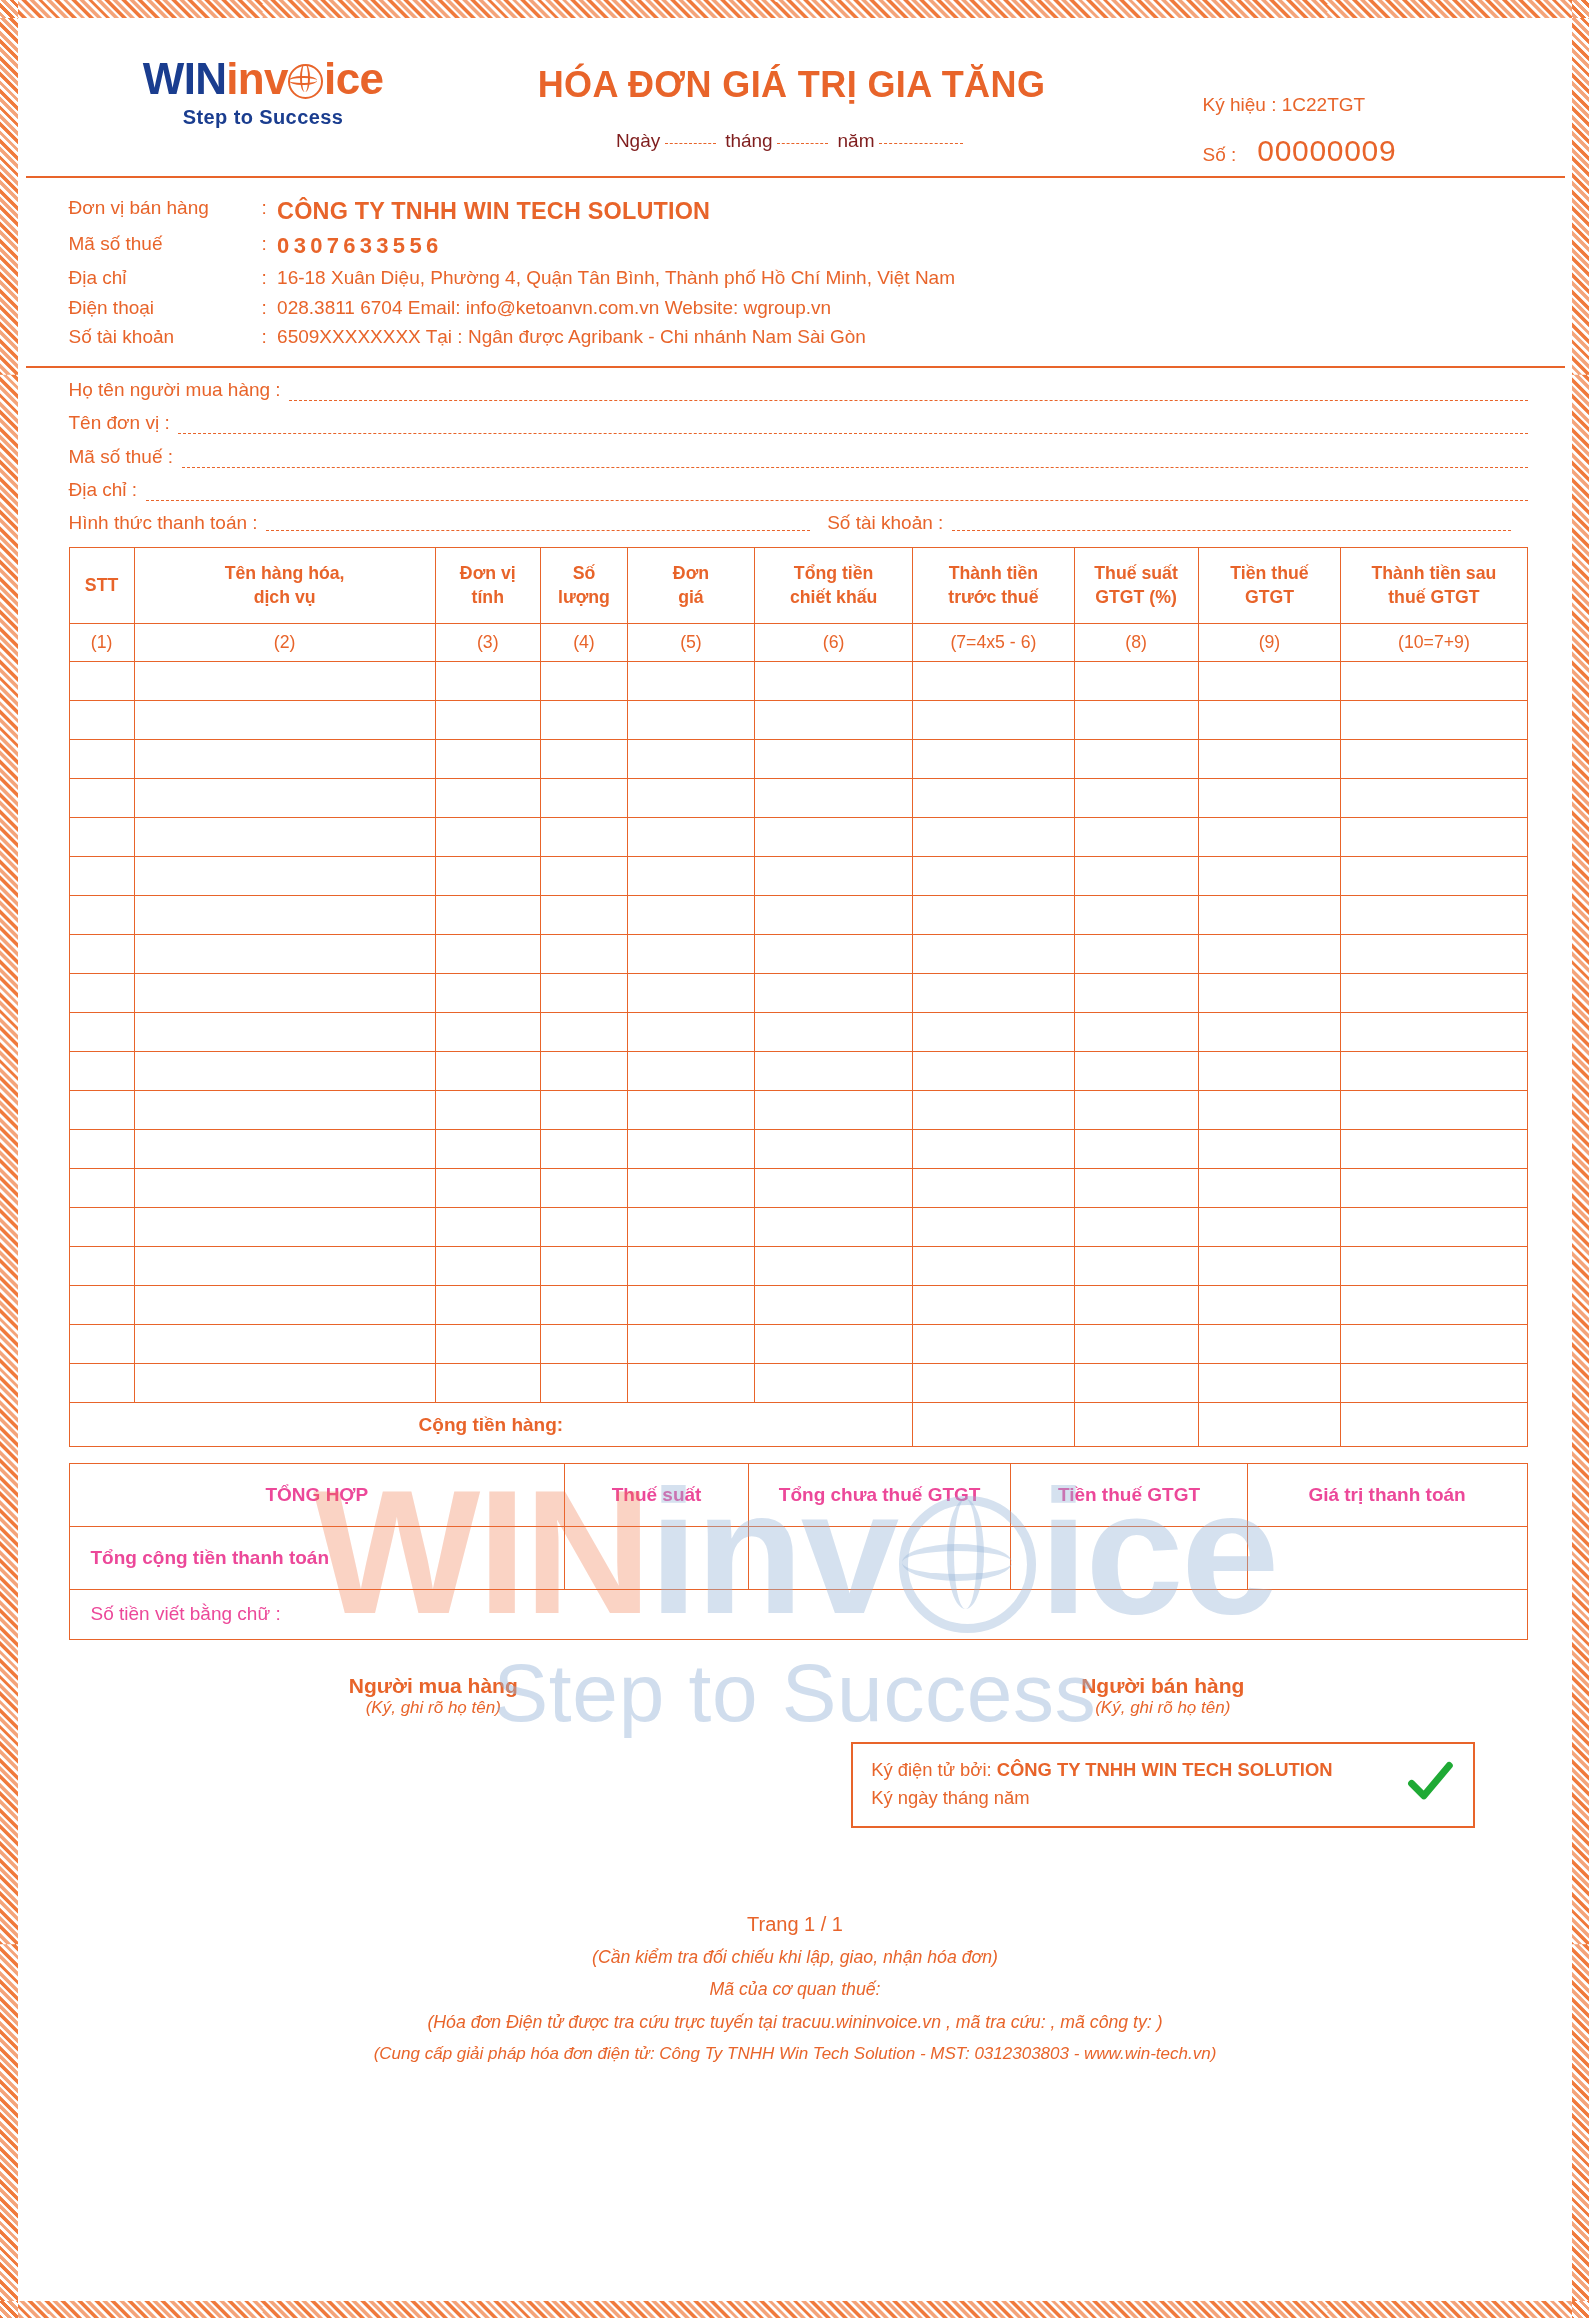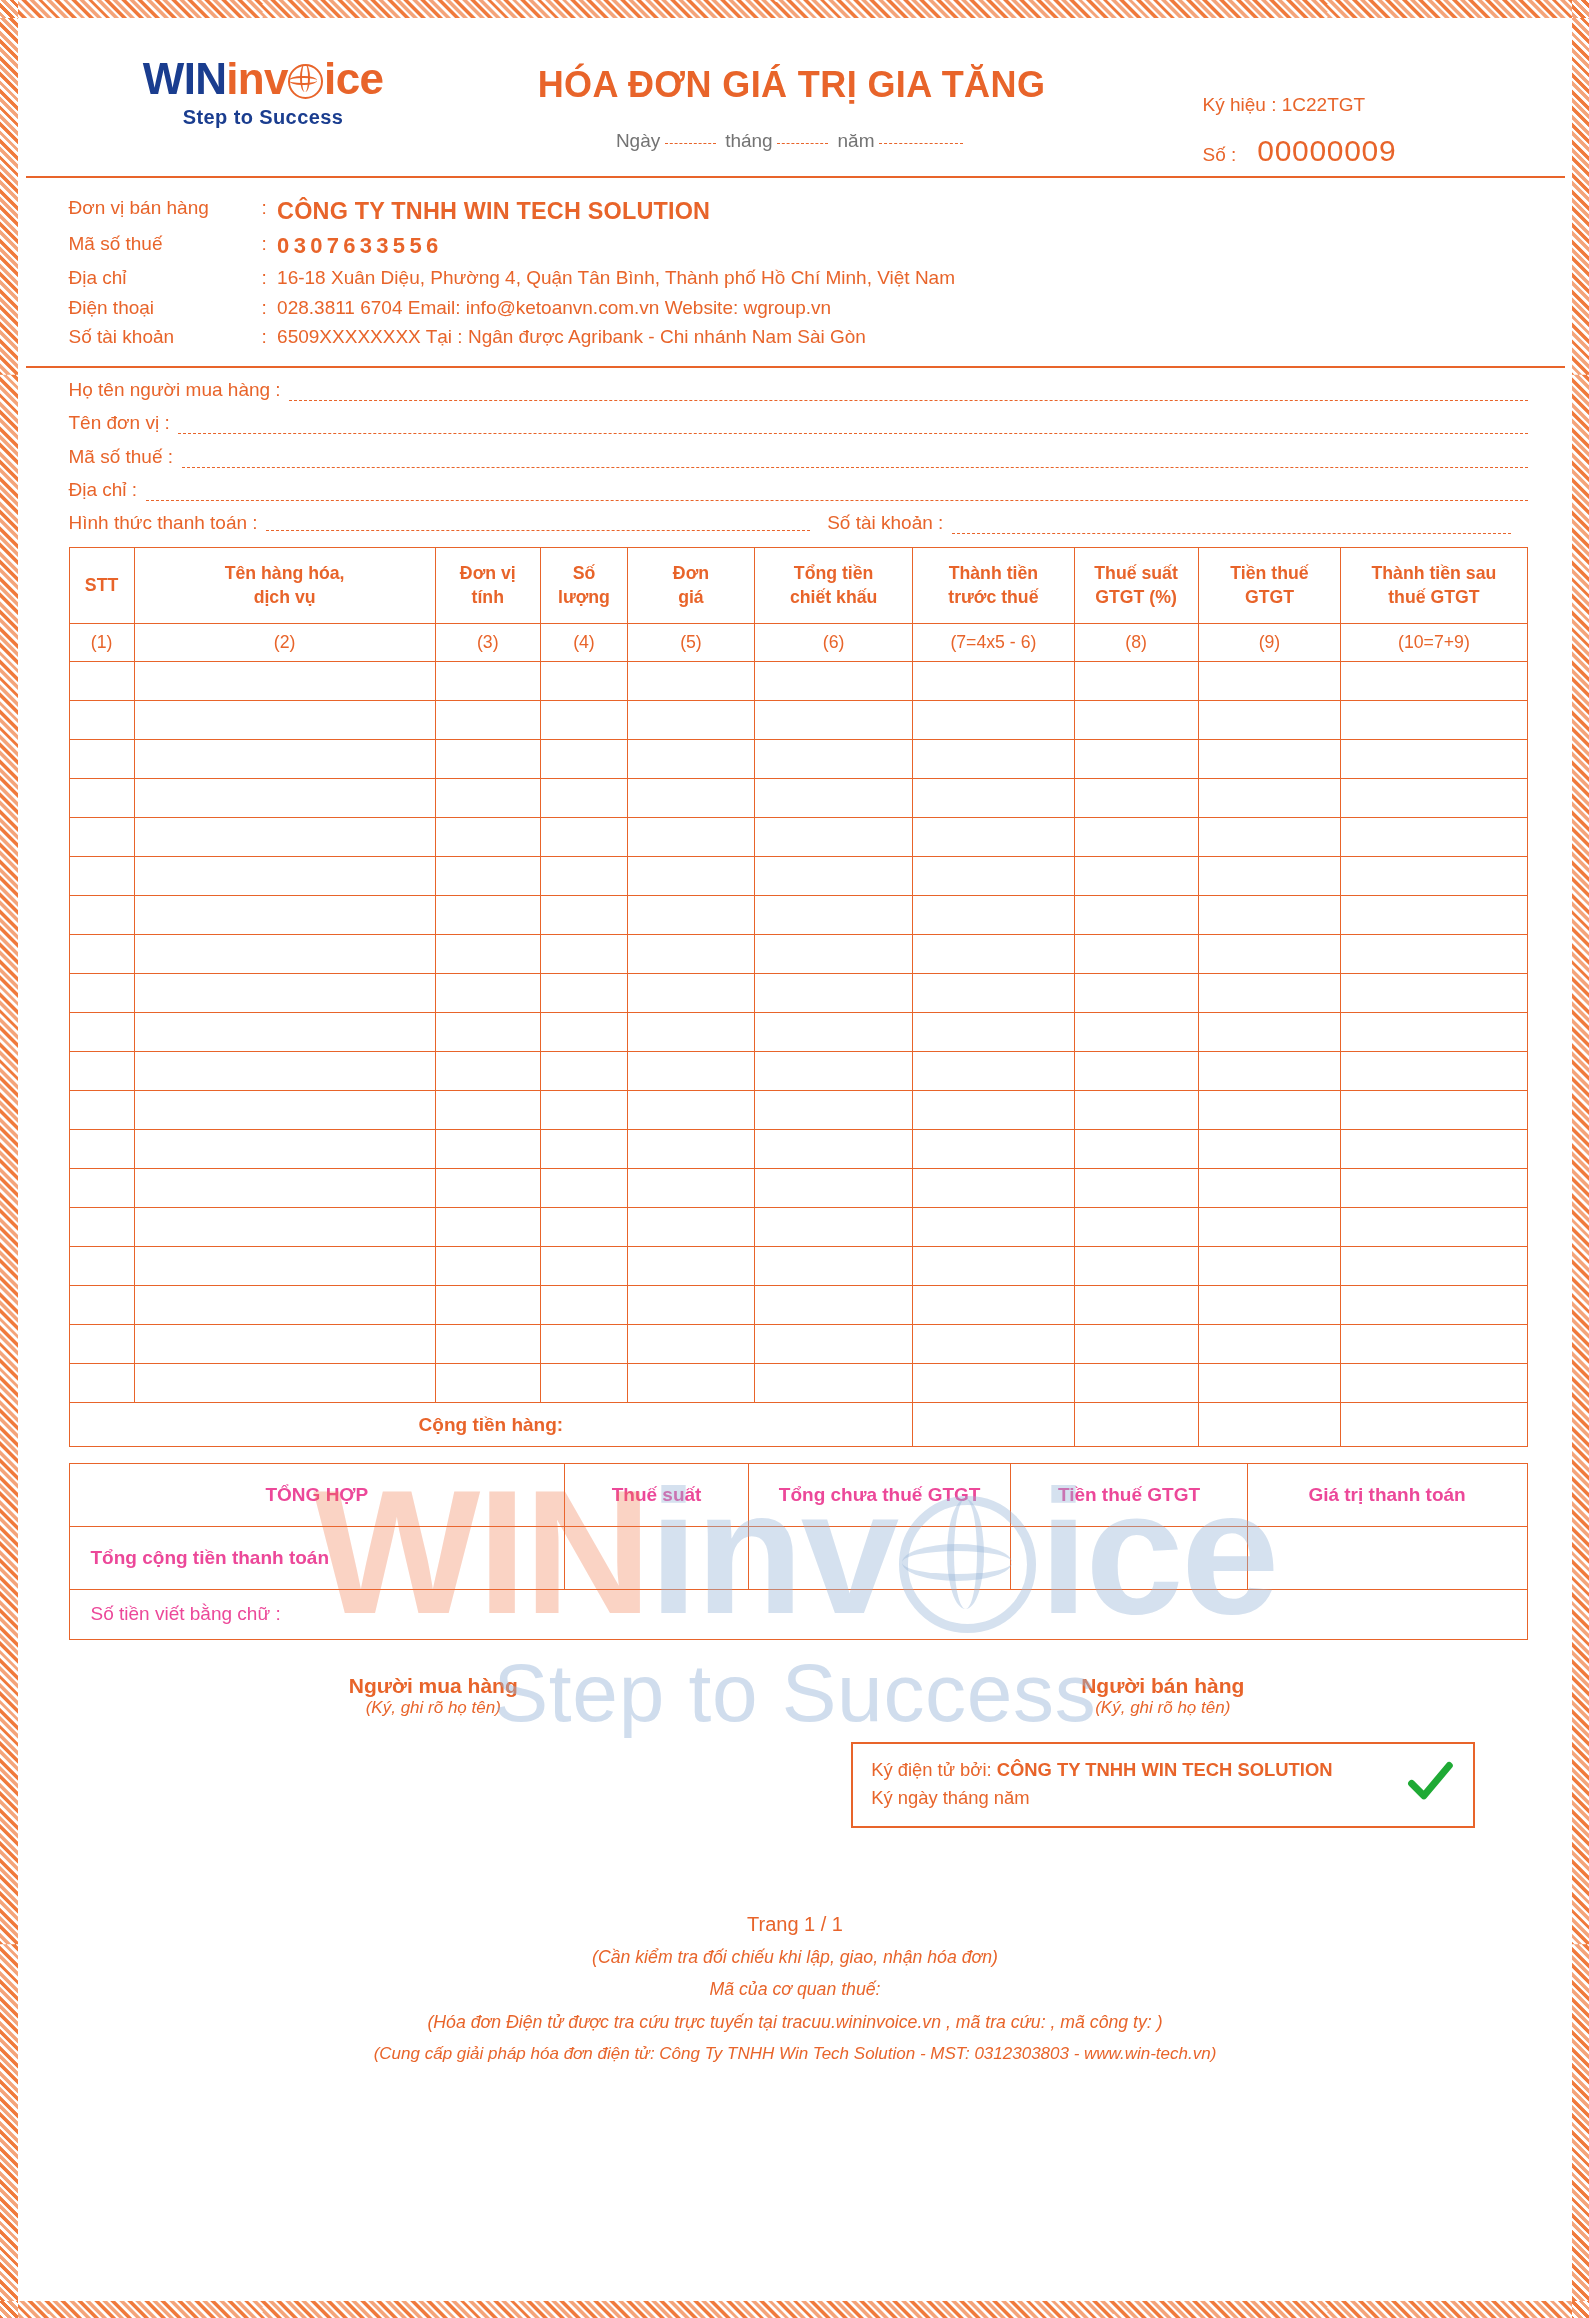--- a/index.html
+++ b/index.html
@@ -115,21 +115,21 @@
   .doc-title {
     font-size: 36px;
     font-weight: bold;
     color: #e8642a;
     letter-spacing: 0.4px;
     white-space: nowrap;
   }
   .date-line {
     margin-top: 24px;
     font-size: 19px;
-    color: #737373;
+    color: #7f1d1d;
     white-space: nowrap;
   }
   .date-line .gapline {
     display: inline-block;
     width: 51px;
     border-bottom: 1.4px dashed #e8642a;
     vertical-align: 2.8px;
     margin: 0 4.3px;
   }
   .date-line .gapline.lg { width: 84px; }
@@ -199,21 +199,21 @@
   .brow2 {
     display: flex;
     align-items: flex-end;
     font-size: 19px;
     padding-left: 43px;
     padding-right: 37px;
     margin-bottom: 10px;
   }
   .brow2 .seg { display: flex; align-items: flex-end; }
   .brow2 .seg.a { width: 52%; align-items: center; }
-  .brow2 .seg.b { flex: 1; }
+  .brow2 .seg.b { flex: 1; align-items: center; }
   .brow2 .dots {
     flex: 1;
     border-bottom: 1.4px dashed #e8642a;
     margin-left: 8.5px;
     margin-right: 17px;
     height: 14px;
   }
 
   
   .tblwrap {

